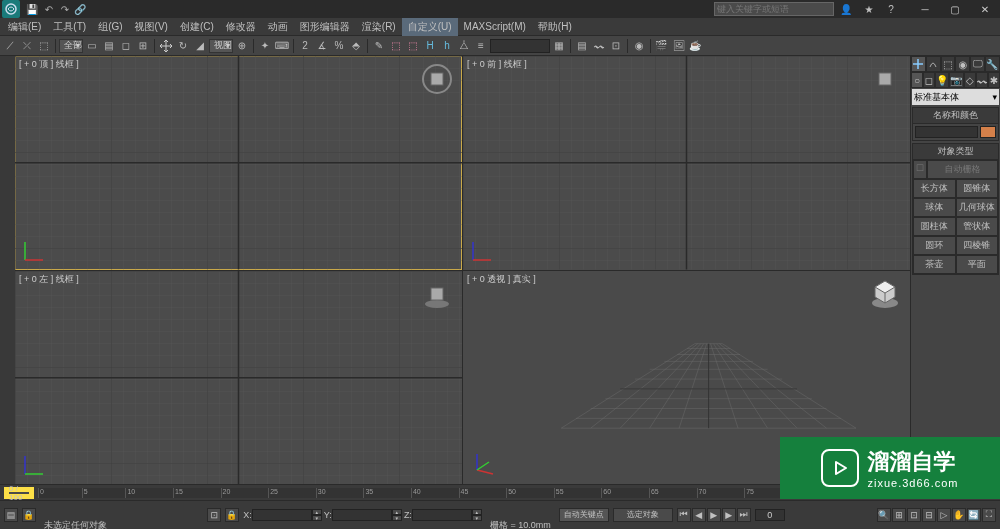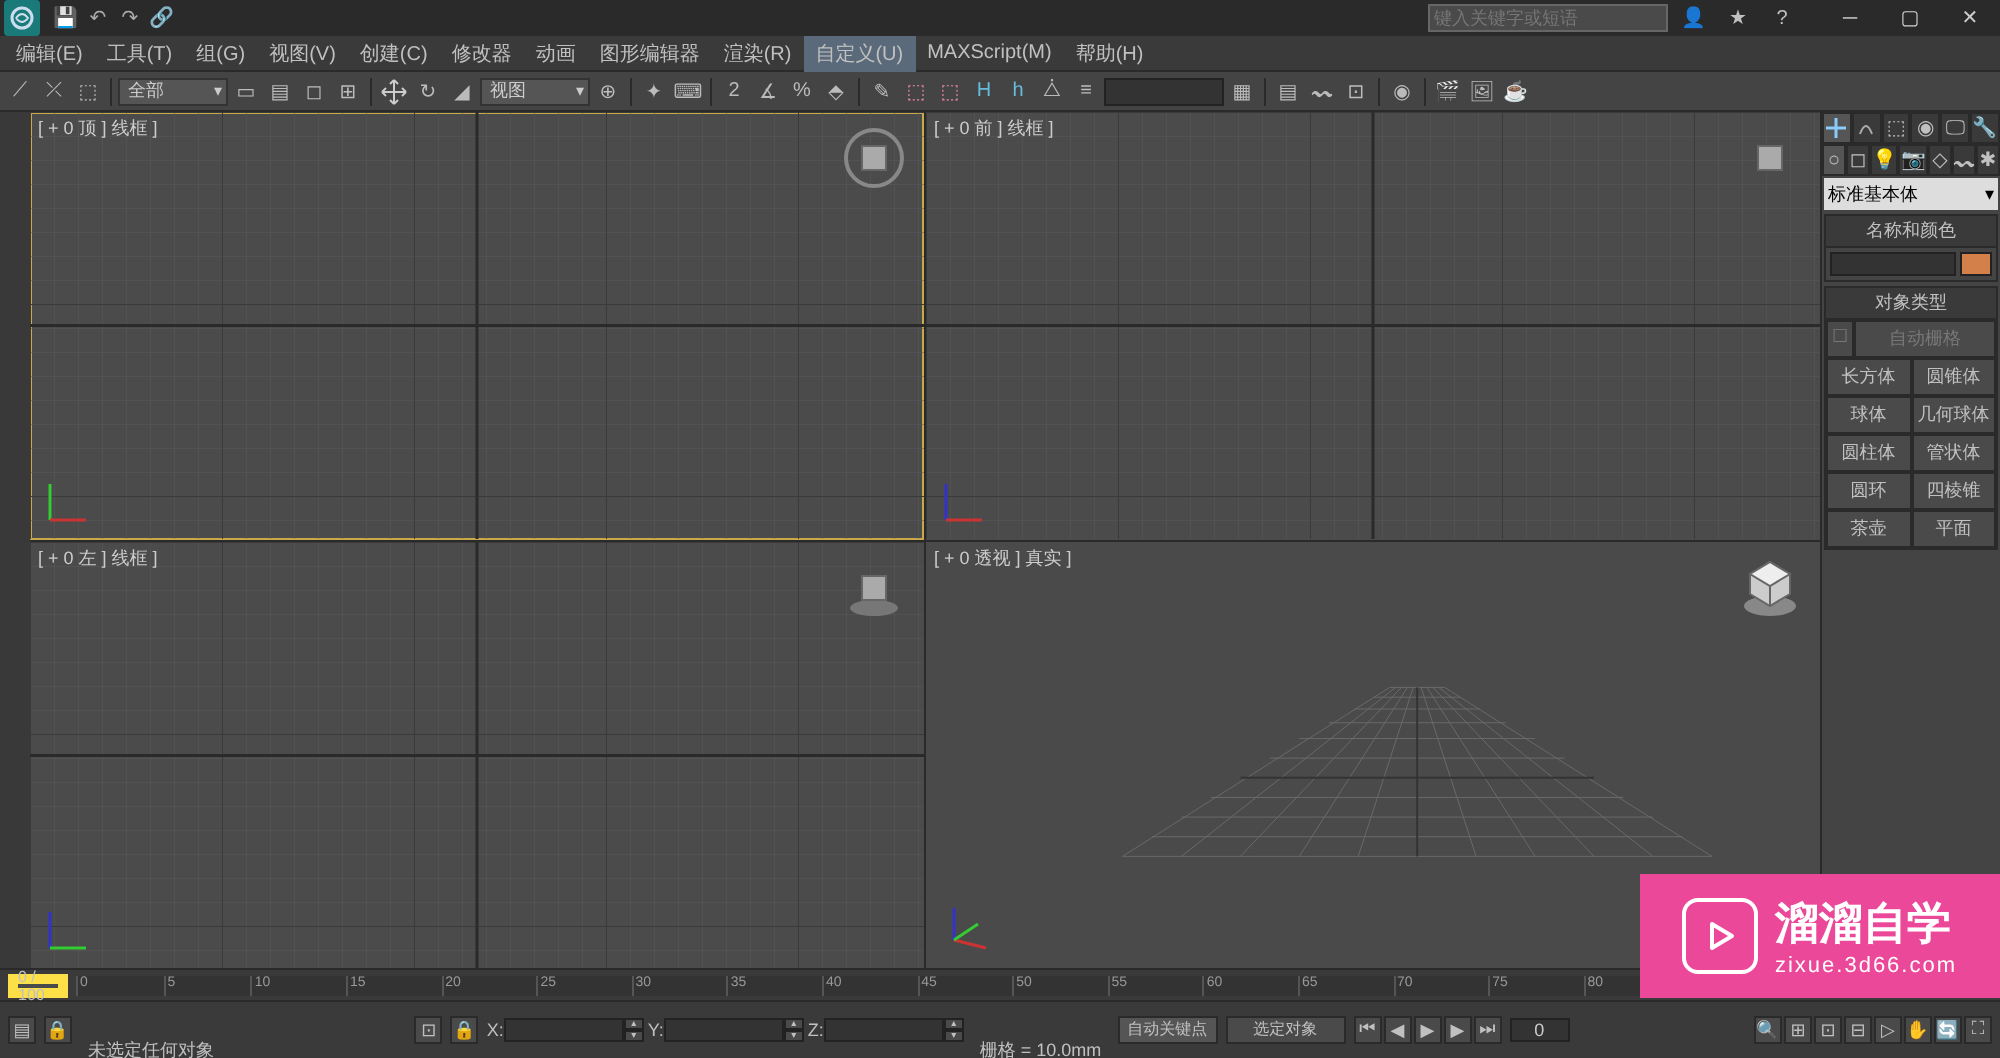--- a/index.html
+++ b/index.html
@@ -17,21 +17,21 @@
 .winbtns div { width: 30px; height: 18px; display: flex; align-items: center; justify-content: center; color: #ccc; }
 
 .menubar { height: 18px; background: #3a3a3a; display: flex; align-items: center; padding-left: 2px; border-bottom: 1px solid #2a2a2a; }
 .menubar span { padding: 2px 6px; font-size: 10px; cursor: default; }
 .menubar span.active { background: #5a6a7a; }
 
 .toolbar { height: 20px; background: #444; display: flex; align-items: center; gap: 1px; padding: 0 2px; border-bottom: 1px solid #2a2a2a; }
 .tb-btn { width: 16px; height: 16px; display: flex; align-items: center; justify-content: center; border: 1px solid transparent; color: #bbb; }
 .tb-sep { width: 1px; height: 14px; background: #2a2a2a; margin: 0 2px; }
 .tb-input { width: 60px; height: 14px; background: #333; border: 1px solid #222; color: #ccc; font-size: 9px; padding: 0 2px; }
-.tb-dropdown { height: 14px; background: #555; border: 1px solid #333; color: #ccc; font-size: 9px; padding: 0 31px 0 4px; position: relative; display: flex; align-items: center; }
+.tb-dropdown { height: 14px; background: #555; border: 1px solid #333; color: #ccc; font-size: 9px; padding: 0 0 0 4px; position: relative; display: flex; align-items: center; }
 .tb-dropdown::after { content: "▾"; position: absolute; right: 2px; font-size: 8px; }
 
 .main { display: flex; height: 428px; padding-left: 15px; }
 .viewports { flex: 1; display: grid; grid-template: 1fr 1fr / 1fr 1fr; gap: 1px; background: #2a2a2a; position: relative; }
 .vp { background: #4b4b4b; position: relative; overflow: hidden; }
 .vp.active { outline: 1px solid #c9a94a; outline-offset: -1px; }
 .vp-label { position: absolute; top: 2px; left: 4px; font-size: 9px; color: #ccc; z-index: 5; }
 .vp-grid { position: absolute; inset: 0; }
 .vp-cube { position: absolute; top: 8px; right: 10px; width: 30px; height: 30px; z-index: 5; }
 .vp-axes { position: absolute; bottom: 6px; left: 6px; width: 30px; height: 30px; z-index: 5; }
@@ -62,21 +62,21 @@
 .sb-btn { width: 14px; height: 14px; background: #4a4a4a; border: 1px solid #2a2a2a; display: flex; align-items: center; justify-content: center; }
 .sb-text { padding: 0 4px; margin-top: 21px; }
 .sb-coords { display: flex; gap: 2px; }
 .sb-coord { display: flex; align-items: center; }
 .sb-coord input { width: 60px; height: 12px; background: #333; border: 1px solid #222; color: #888; font-size: 9px; padding: 0 2px; }
 .sb-spinner { width: 10px; display: flex; flex-direction: column; }
 .sb-spinner span { height: 6px; background: #4a4a4a; border: 1px solid #222; font-size: 5px; text-align: center; line-height: 4px; }
 .sb-playback { display: flex; gap: 1px; }
 .sb-nav { display: flex; gap: 1px; margin-left: auto; }
 
-.watermark { position: absolute; right: 0; bottom: 30px; width: 180px; height: 62px; background: #ec4899; display: flex; align-items: center; justify-content: center; gap: 8px; z-index: 100; }
+.watermark { position: absolute; right: 0; bottom: 30px; width: 220px; height: 62px; background: #15803d; display: flex; align-items: center; justify-content: center; gap: 8px; z-index: 100; }
 .watermark-icon { width: 38px; height: 38px; border: 2px solid #fff; border-radius: 8px; display: flex; align-items: center; justify-content: center; }
 .watermark-text { color: #fff; }
 .watermark-text .main-t { font-size: 22px; font-weight: bold; }
 .watermark-text .sub-t { font-size: 11px; letter-spacing: 1px; }
 
 svg { overflow: visible; }
 </style>
 </head>
 <body>
 

